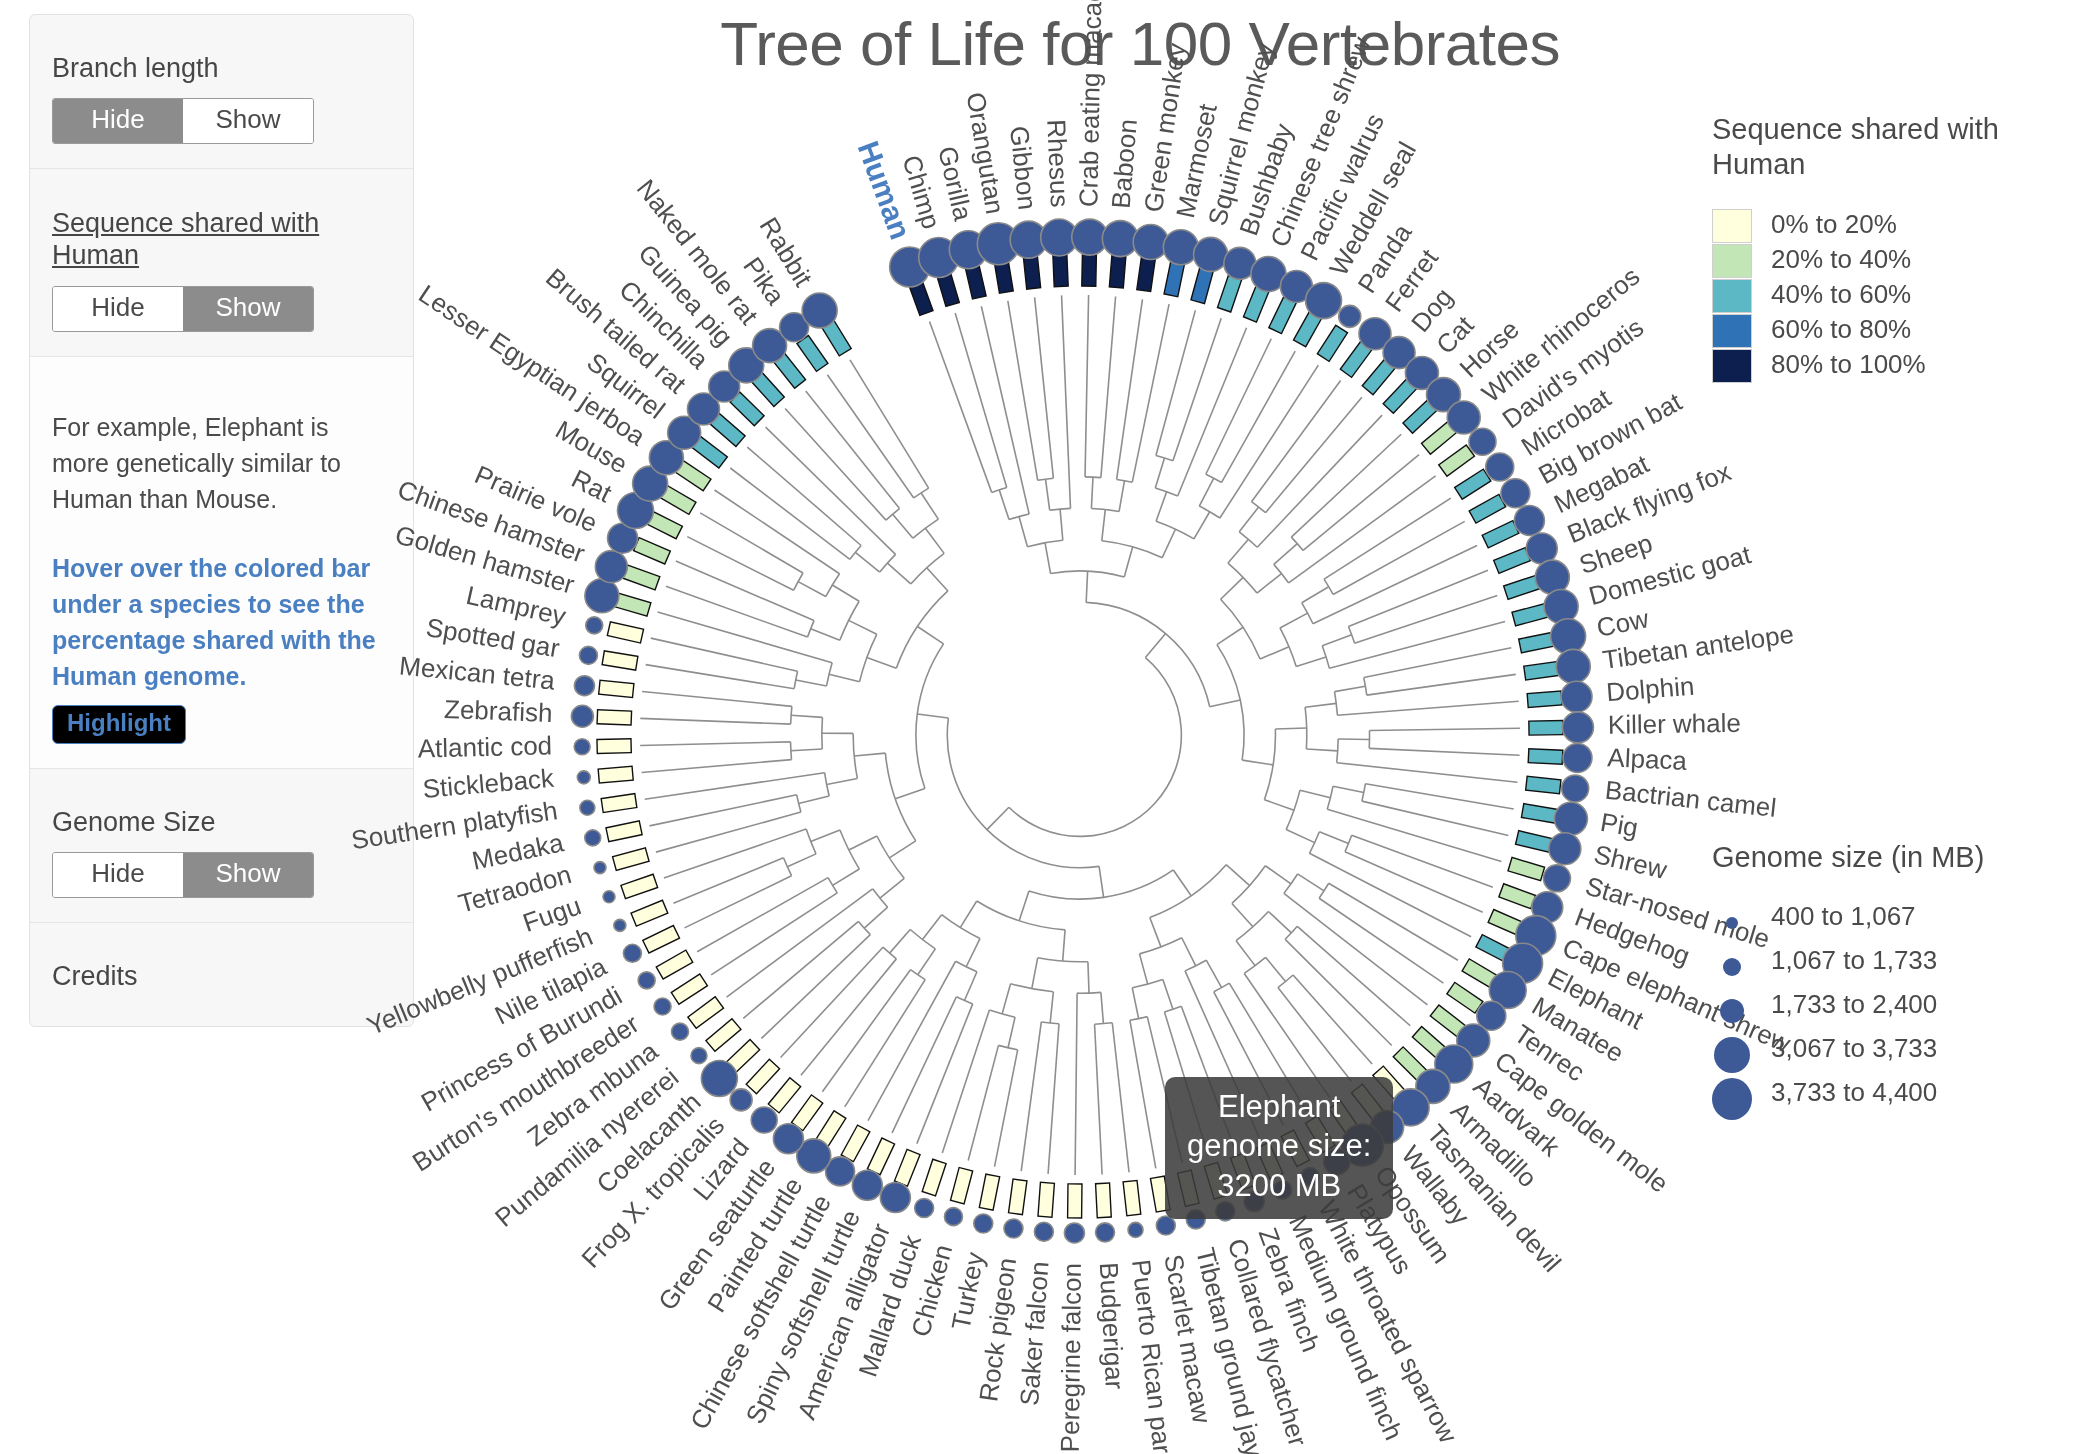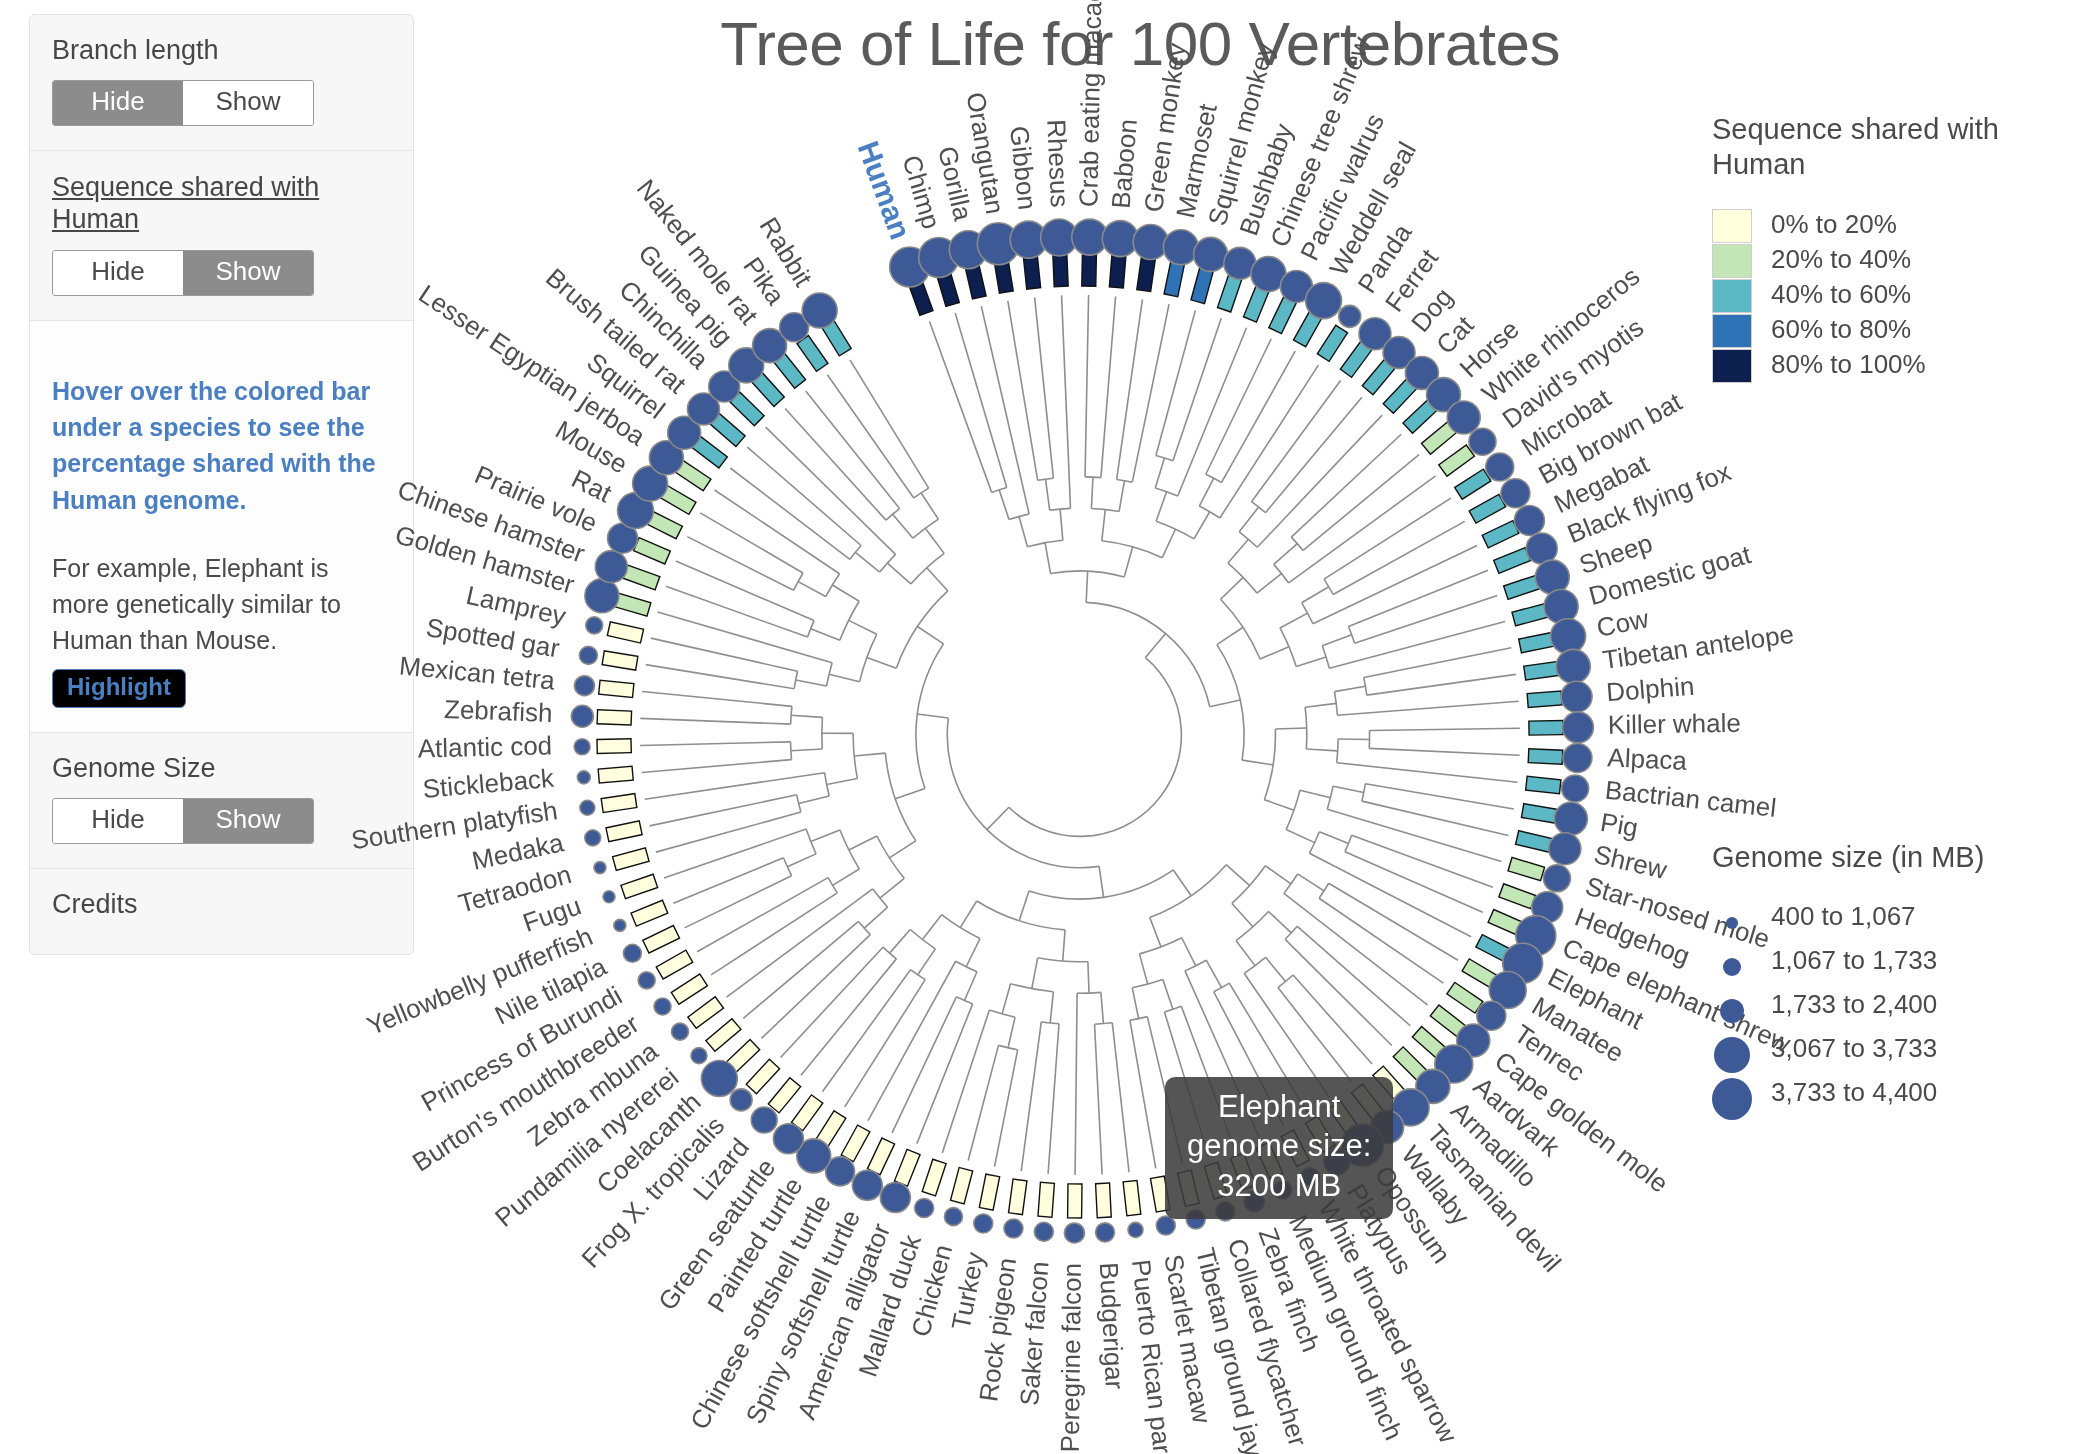--- a/index.html
+++ b/index.html
@@ -18,21 +18,21 @@
     position:absolute; left:29px; top:14px;
     width:385px;
     background:#f7f7f7;
     border:1px solid #e2e2e2;
     border-radius:6px;
   }
   .panel { padding:20px 22px 24px 22px; border-bottom:1px solid #e6e6e6; }
   .panel:last-child { border-bottom:none; }
   .panel.white { background:#fdfdfd; }
   .panel-title {
-    font-size:27px; color:#464646; margin:0 0 14px 0; font-weight:400;
+    font-size:27px; color:#464646; margin:18px 0 14px 0; font-weight:400;
   }
   .panel-title.link { text-decoration:underline; line-height:1.2; }
   .toggle { display:flex; width:262px; border:1px solid #9a9a9a; border-radius:3px; overflow:hidden; }
   .toggle > div {
     flex:1; text-align:center; font-size:26px; padding:5px 0 8px 0;
     background:#ffffff; color:#4a4a4a; cursor:pointer;
   }
   .toggle > div.on { background:#8c8c8c; color:#ffffff; }
   .body-text { font-size:25px; line-height:1.45; color:#4a4a4a; margin:0; }
   .body-text.accent { color:#4a7fc1; font-weight:bold; margin-top:32px; }
@@ -89,22 +89,22 @@
 
   <div class="panel">
     <div class="panel-title link">Sequence shared with Human</div>
     <div class="toggle">
       <div>Hide</div>
       <div class="on">Show</div>
     </div>
   </div>
 
   <div class="panel white">
+    <p class="body-text plain2">For example, Elephant is more genetically similar to Human than Mouse.</p>
     <p class="body-text accent">Hover over the colored bar under a species to see the percentage shared with the Human genome.</p>
-    <p class="body-text plain2">For example, Elephant is more genetically similar to Human than Mouse.</p>
     <span class="hl-btn">Highlight</span>
   </div>
 
   <div class="panel">
     <div class="panel-title">Genome Size</div>
     <div class="toggle">
       <div>Hide</div>
       <div class="on">Show</div>
     </div>
   </div>

